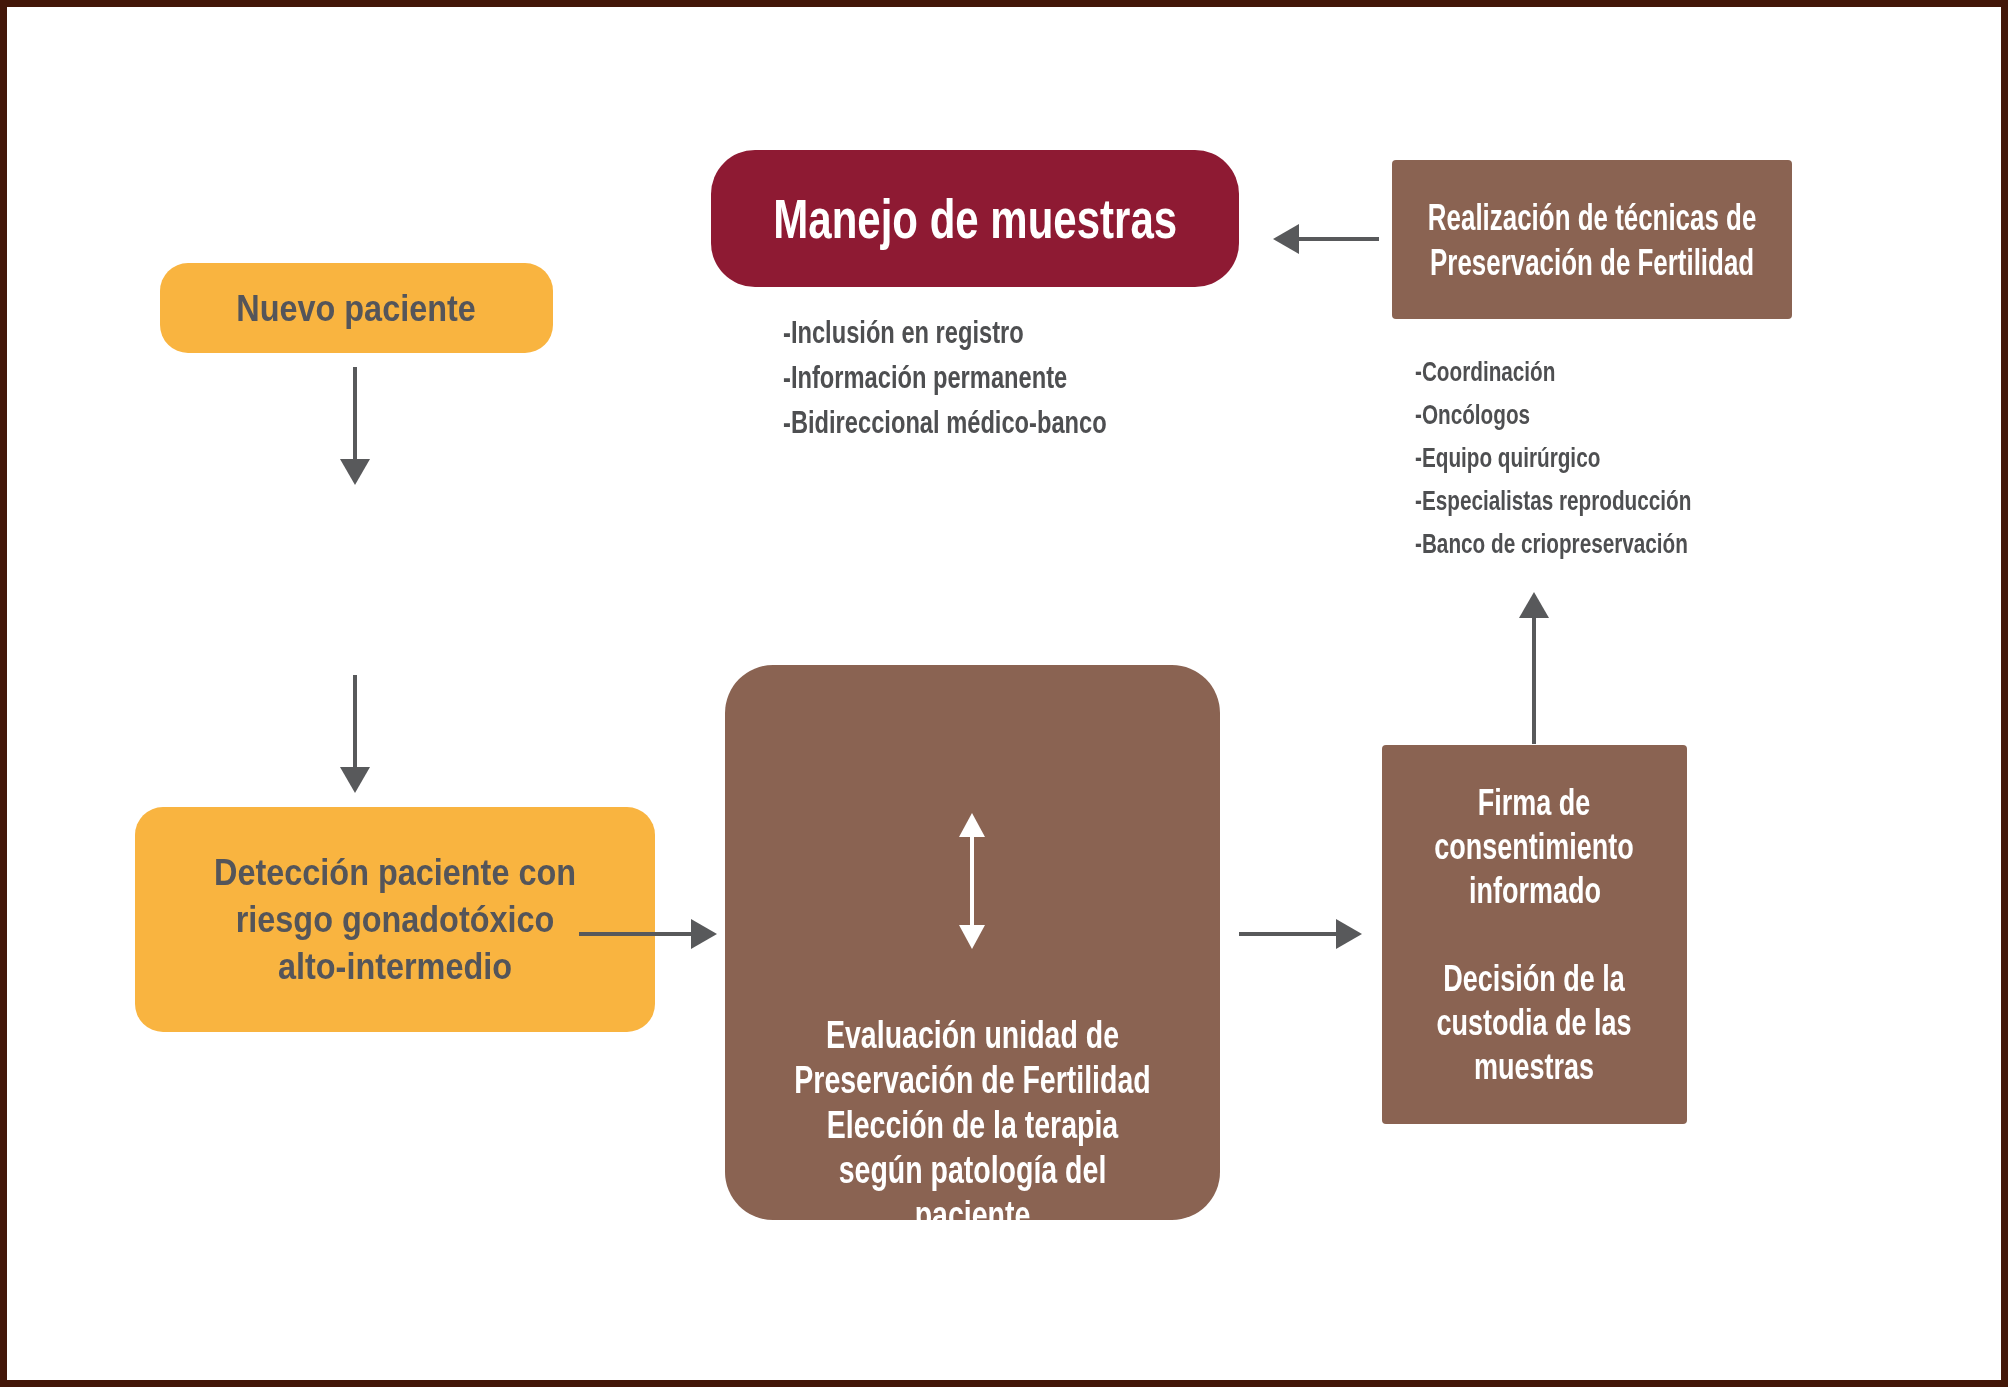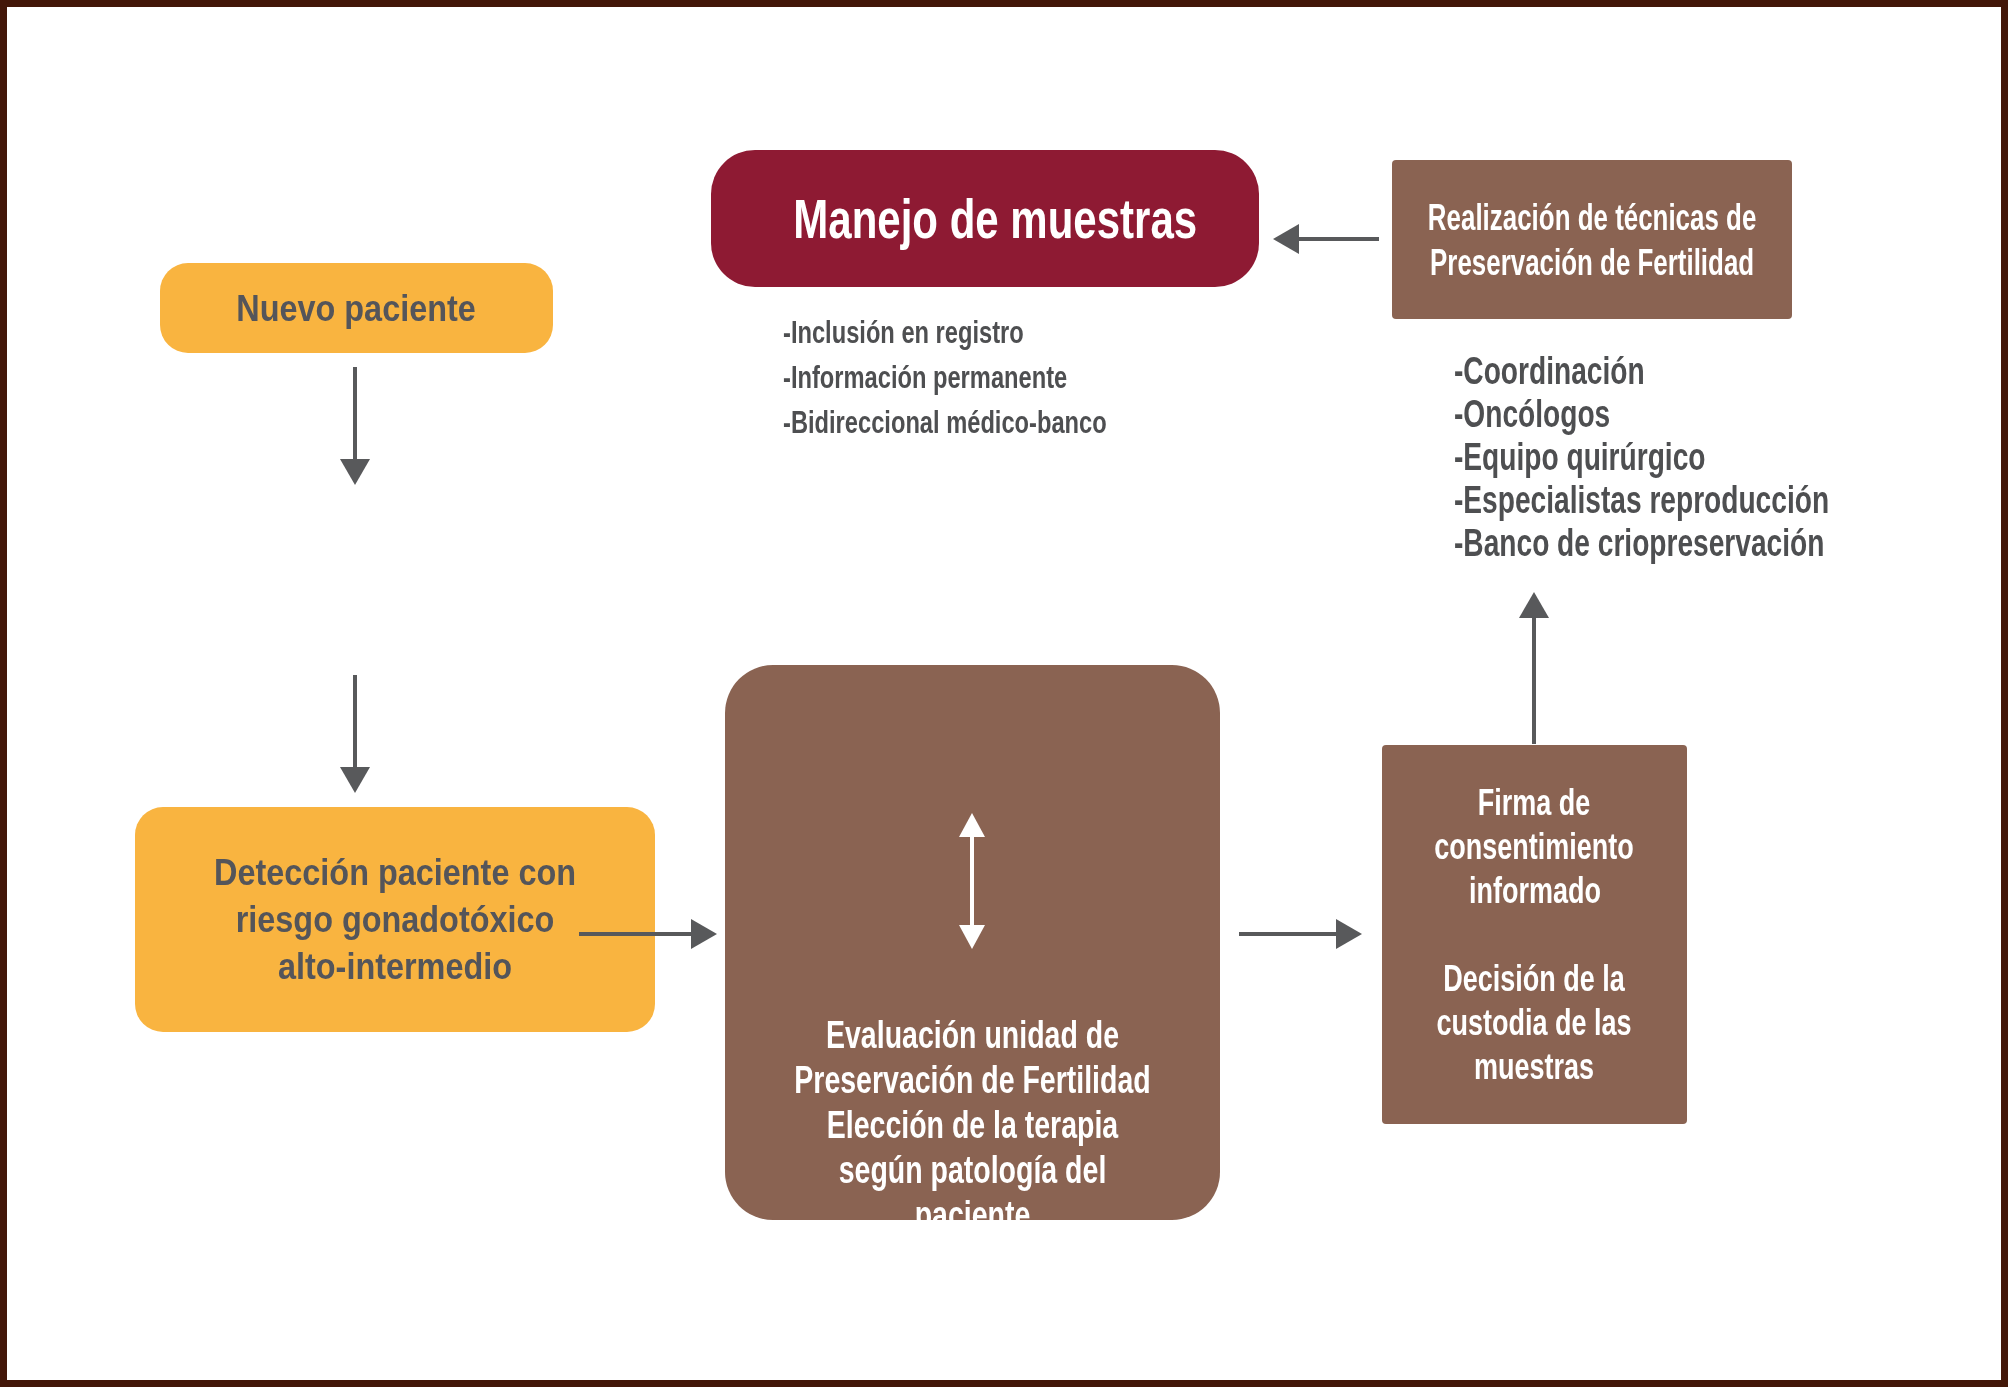--- a/index.html
+++ b/index.html
@@ -125,32 +125,32 @@
   </div>
 
   <div class="shaft-v" style="left:1525px;top:610px;height:127px;"></div>
   <div class="head-up" style="left:1512px;top:585px;"></div>
 
   <div class="node brown" style="left:1385px;top:153px;width:400px;height:159px;font-size:36px;">
     <div class="ln" style="transform:scaleX(0.72);">Realización de técnicas de</div>
     <div class="ln" style="transform:scaleX(0.72);">Preservación de Fertilidad</div>
   </div>
 
-  <div class="bullets" style="left:1408px;top:343px;font-size:38px;margin-left:39px;">
+  <div class="bullets" style="left:1408px;top:343px;font-size:28px;">
     <div class="ln" style="line-height:43px;">-Coordinación</div>
     <div class="ln" style="line-height:43px;">-Oncólogos</div>
     <div class="ln" style="line-height:43px;">-Equipo quirúrgico</div>
     <div class="ln" style="line-height:43px;">-Especialistas reproducción</div>
     <div class="ln" style="line-height:43px;">-Banco de criopreservación</div>
   </div>
 
   <div class="shaft-h" style="left:1292px;top:230px;width:80px;"></div>
   <div class="head-left" style="left:1266px;top:217px;"></div>
 
-  <div class="node maroon" style="left:704px;top:143px;width:528px;height:137px;padding-left:20px;">
+  <div class="node maroon" style="left:704px;top:143px;width:528px;height:137px;">
     <div class="ln">Manejo de muestras</div>
   </div>
 
   <div class="bullets" style="left:776px;top:303px;">
     <div class="ln">-Inclusión en registro</div>
     <div class="ln">-Información permanente</div>
     <div class="ln">-Bidireccional médico-banco</div>
   </div>
 
 </div>

